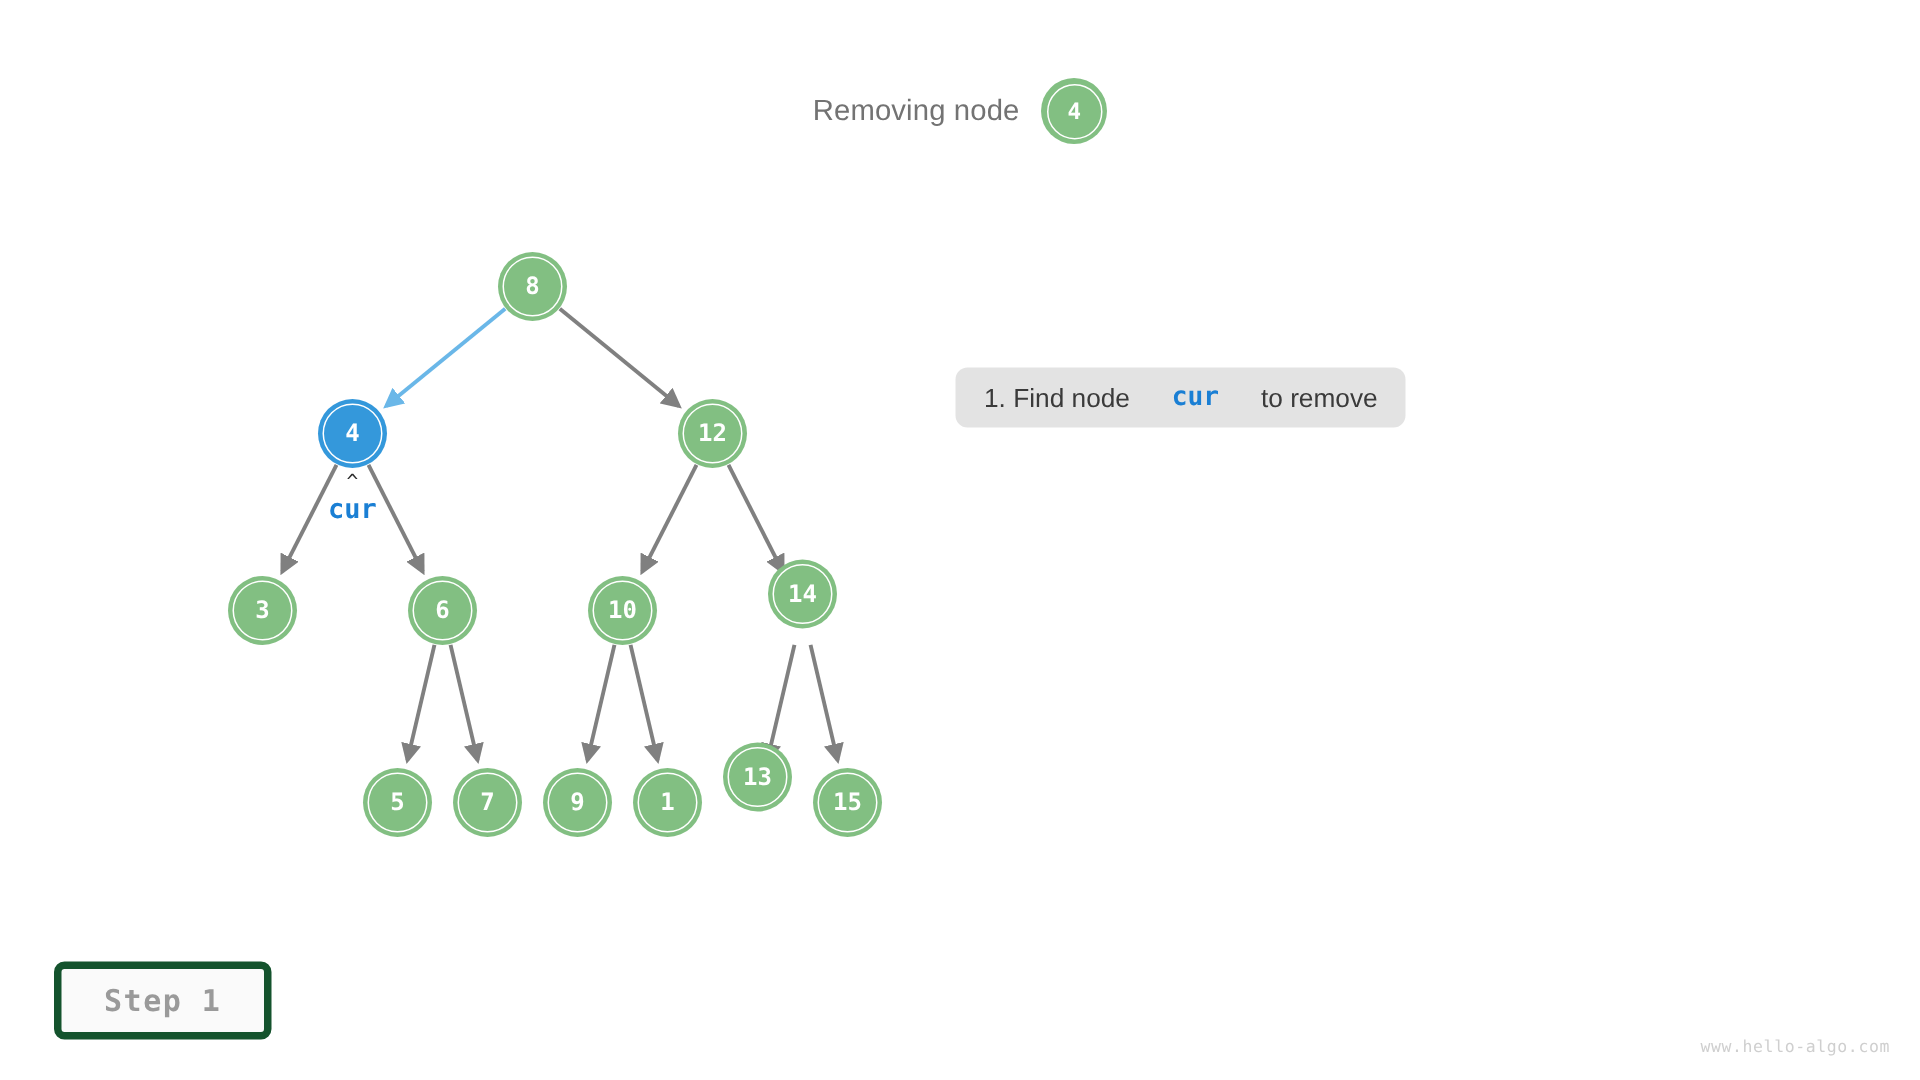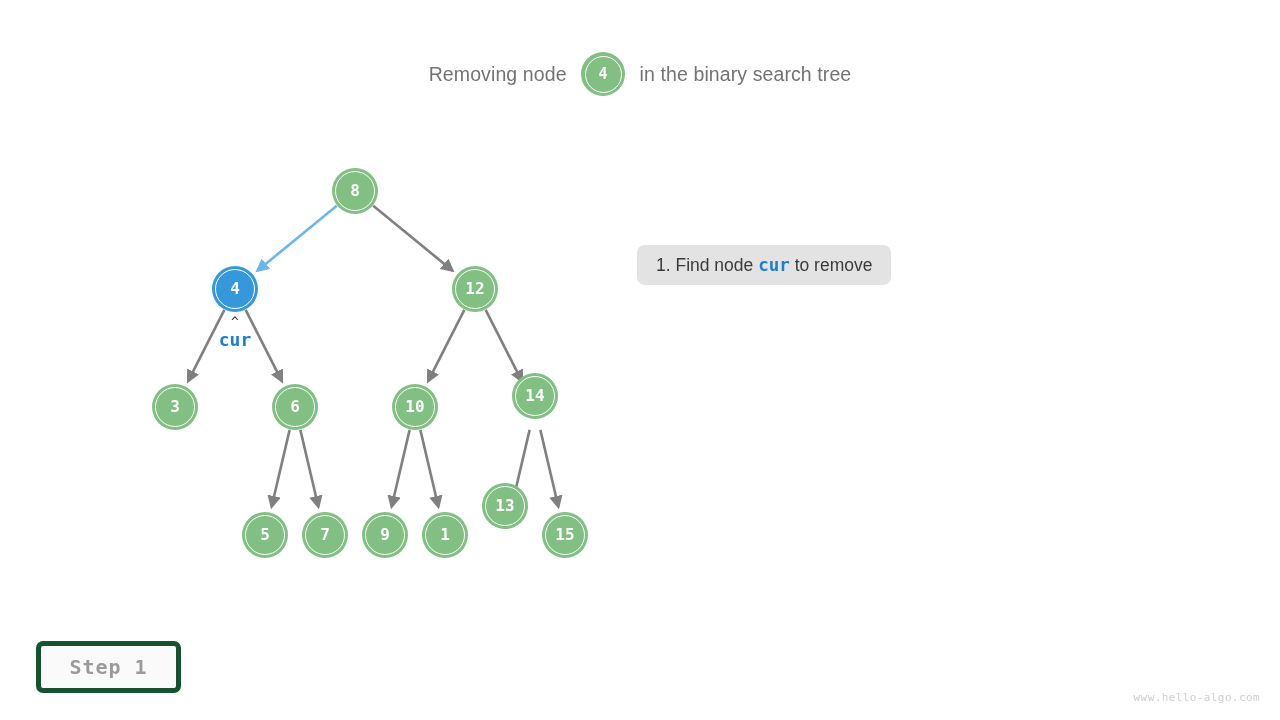--- a/index.html
+++ b/index.html
@@ -139,20 +139,21 @@
     position: absolute;
     left: 637px;
     top: 245px;
     height: 40px;
     padding: 0 19px;
     background: #e3e3e3;
     border-radius: 8px;
     display: flex;
     align-items: center;
     box-sizing: border-box;
+    gap: 23px;
   }
   #annotation-box .ann-text {
     font-size: 17.5px;
     color: #3a3a3a;
     white-space: pre;
   }
   #annotation-box .ann-code {
     font-family: "DejaVu Sans Mono", monospace;
     font-size: 17.5px;
     font-weight: 700;
@@ -195,21 +196,20 @@
   }
 </style>
 </head>
 <body>
 
 <div id="title-bar">
   <span class="title-text">Removing node </span>
   <span class="title-node">
     <span>4</span>
   </span>
-  <span class="title-text"> in the binary search tree</span>
 </div>
 
 <svg id="tree-canvas" viewBox="0 0 1280 720">
   <defs>
     <marker id="arrow-gray" markerWidth="5.2" markerHeight="5.2" refX="4.2" refY="2.6" orient="auto">
       <path d="M0,0 L5.2,2.6 L0,5.2 z" fill="#808080"></path>
     </marker>
     <marker id="arrow-blue" markerWidth="5.2" markerHeight="5.2" refX="4.2" refY="2.6" orient="auto">
       <path d="M0,0 L5.2,2.6 L0,5.2 z" fill="#6ab7e8"></path>
     </marker>
@@ -257,21 +257,21 @@
     </div>
     <div class="tree-node" style="left: 325px; top: 535px;">
       <span class="nv">7</span>
     </div>
     <div class="tree-node" style="left: 385px; top: 535px;">
       <span class="nv">9</span>
     </div>
     <div class="tree-node" style="left: 445px; top: 535px;">
       <span class="nv">1</span>
     </div>
-    <div class="tree-node" style="left: 505px; top: 506px; align-items: center;">
+    <div class="tree-node" style="left: 505px; top: 518px; align-items: center;">
       <span class="nv">13</span>
     </div>
     <div class="tree-node" style="left: 565px; top: 535px; text-align: right;">
       <span class="nv">15</span>
     </div>
   </div>
 
 <div id="cur-pointer">
   <span class="caret">^</span>
   <span class="cur-label">cur</span>

